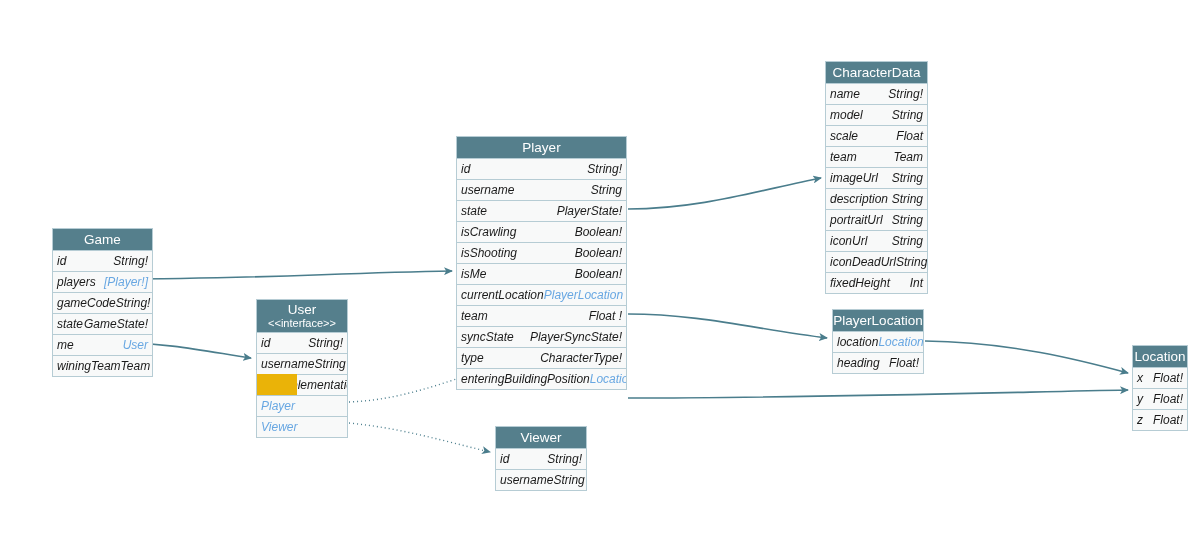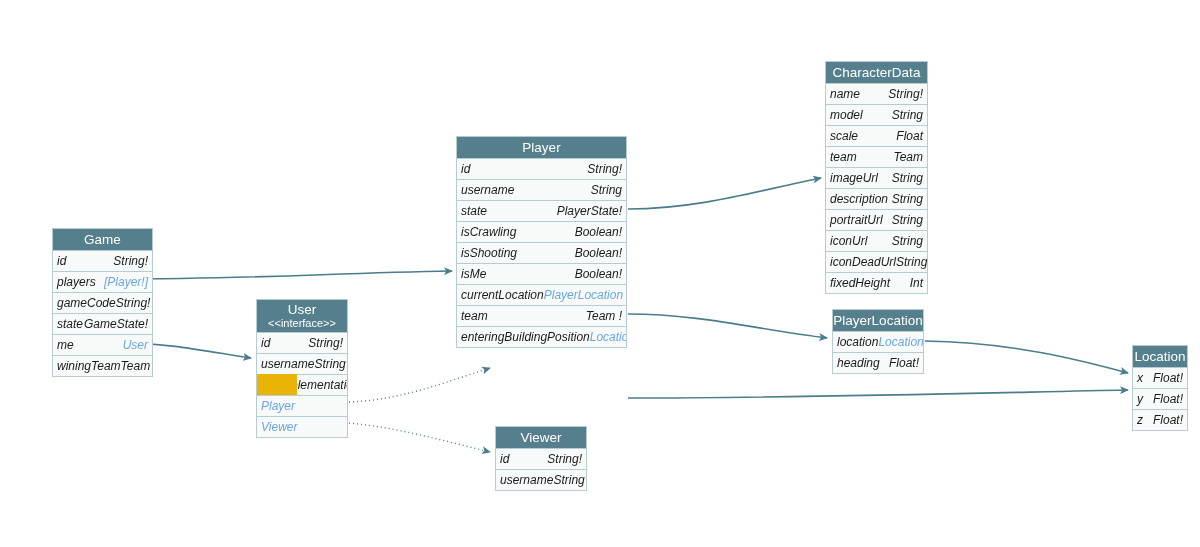--- a/index.html
+++ b/index.html
@@ -175,21 +175,29 @@
         <div class="row">
           <span class="fname">isMe</span>
           <span class="ftype">Boolean!</span>
         </div>
         <div class="row">
           <span class="fname">currentLocation</span>
           <span class="ftype"><span class="type-link">PlayerLocation</span></span>
         </div>
         <div class="row">
           <span class="fname">team</span>
-          <span class="ftype">Team !</span>
+          <span class="ftype">Float !</span>
+        </div>
+        <div class="row">
+          <span class="fname">syncState</span>
+          <span class="ftype">PlayerSyncState!</span>
+        </div>
+        <div class="row">
+          <span class="fname">type</span>
+          <span class="ftype">CharacterType!</span>
         </div>
         <div class="row">
           <span class="fname">enteringBuildingPosition</span>
           <span class="ftype"><span class="type-link">Location</span></span>
         </div>
       </div>
       <div class="entity" style="left: 495px; top: 426px; width: 92px;">
         <div class="hdr"><span>Viewer</span></div>
         <div class="row">
           <span class="fname">id</span>

